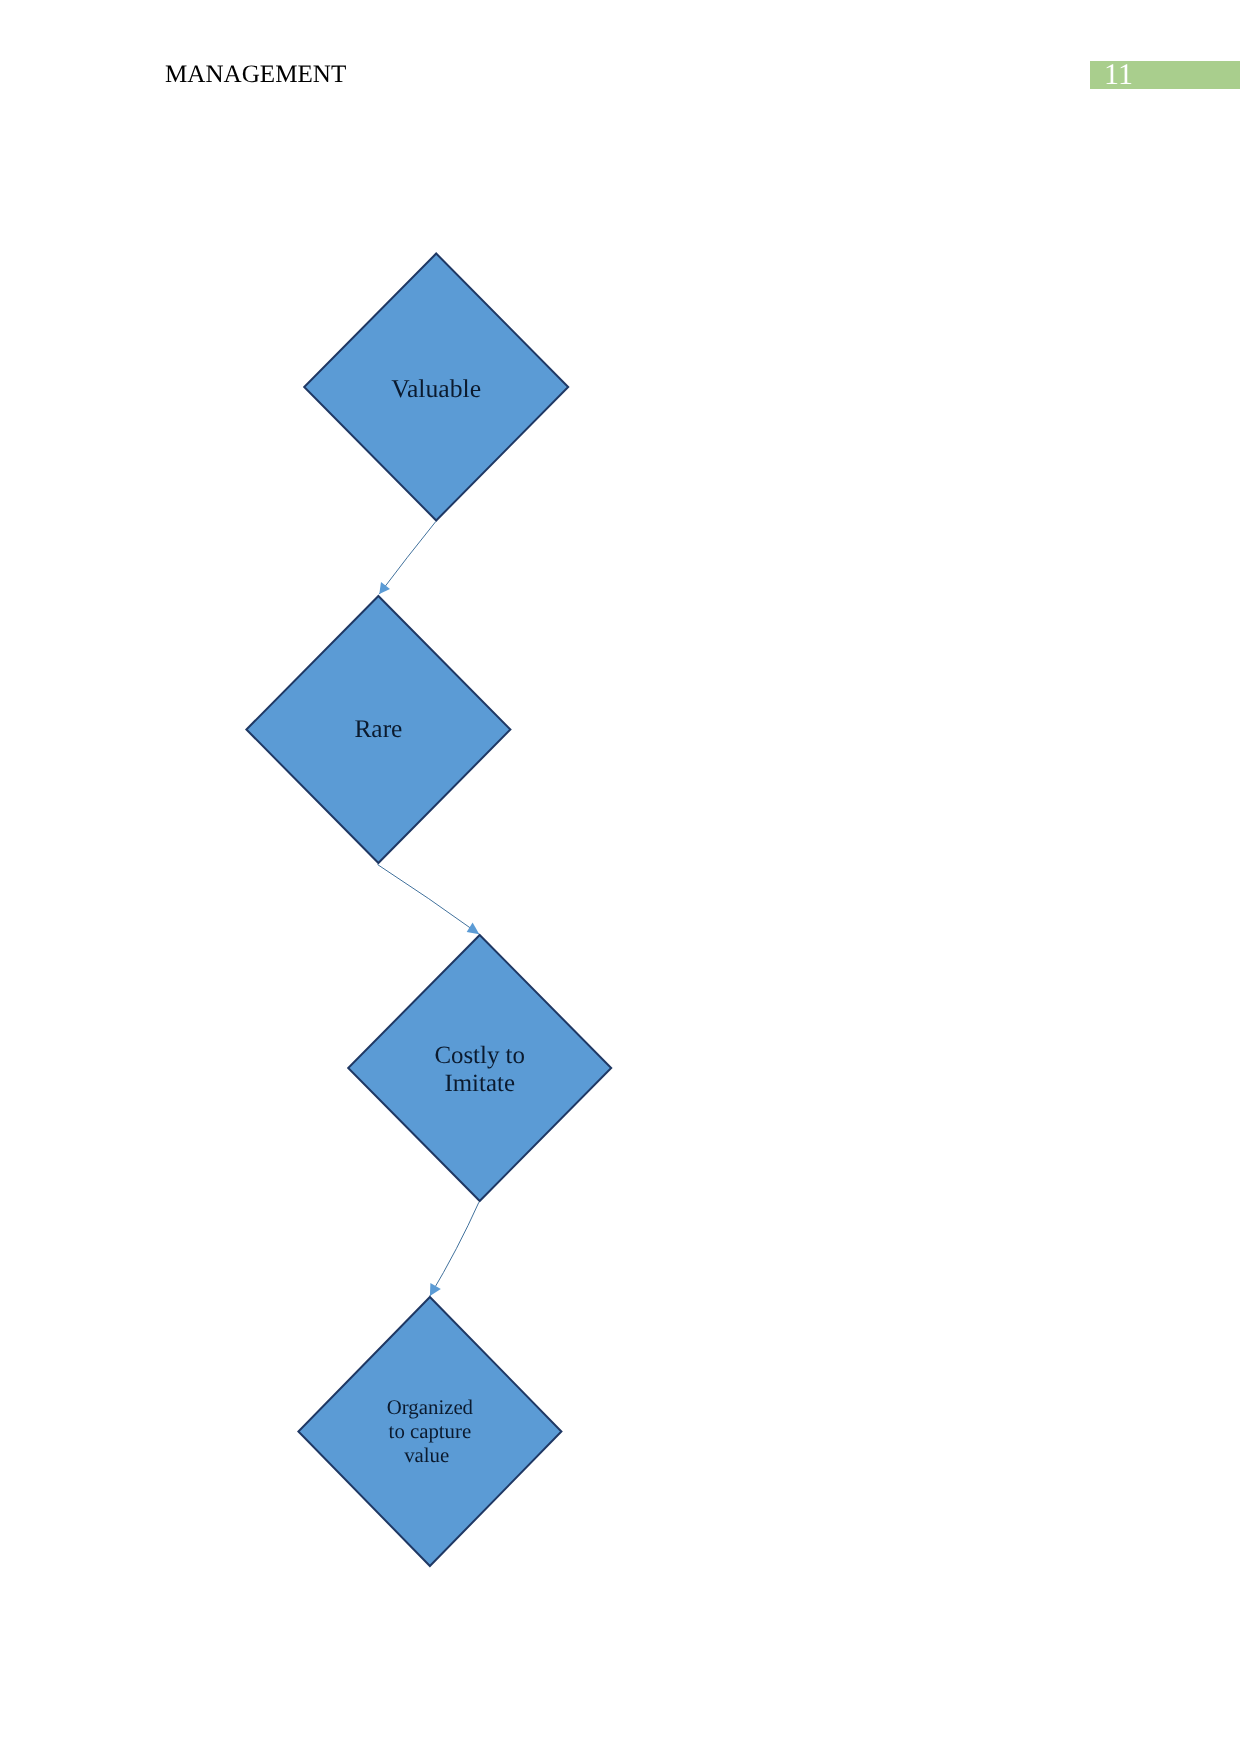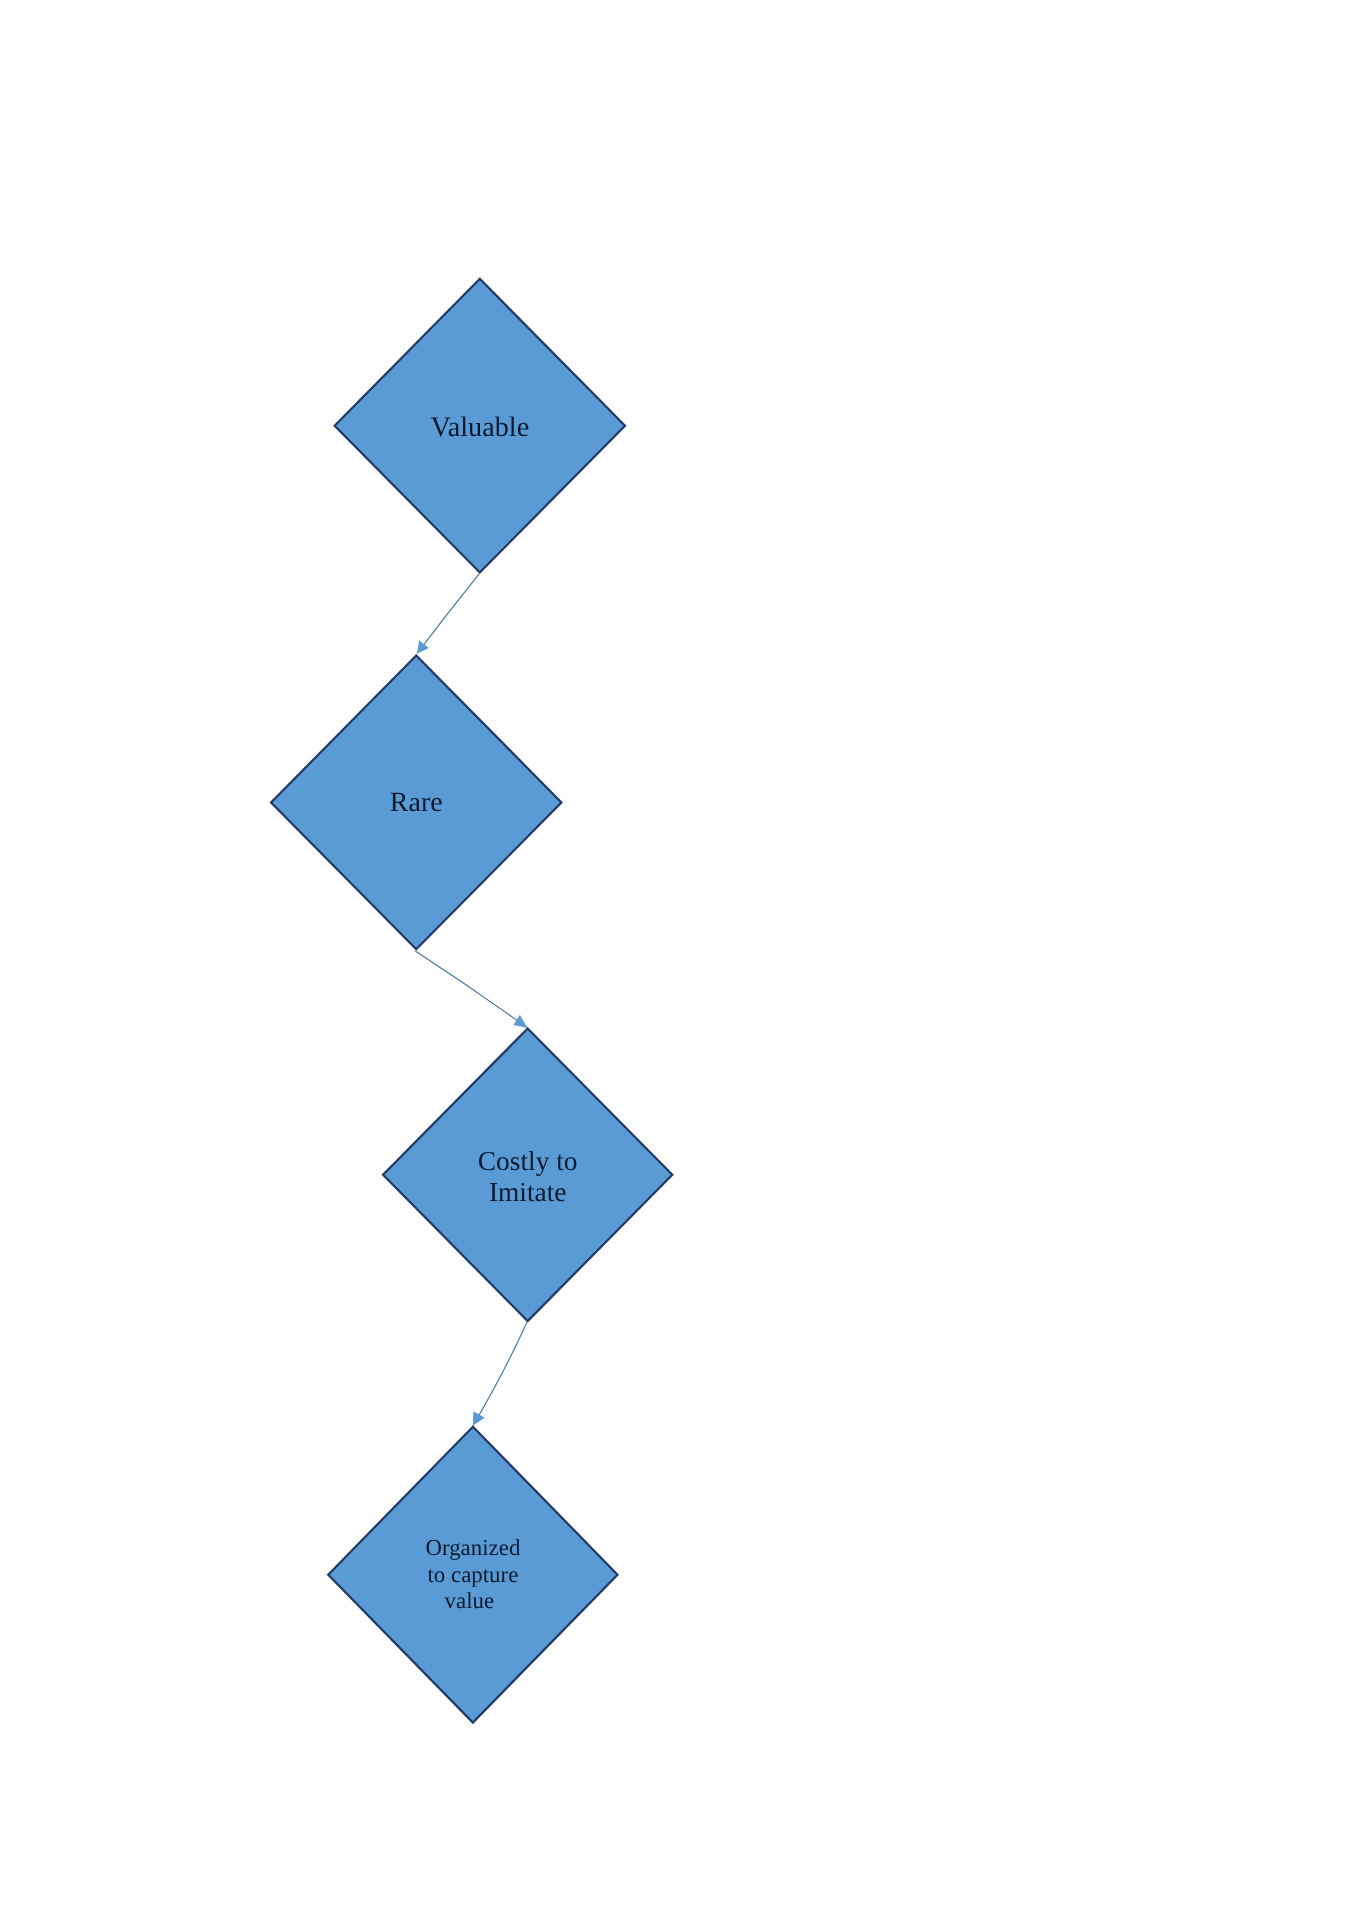--- a/index.html
+++ b/index.html
@@ -66,20 +66,26 @@
     font-family: "Liberation Serif", serif;
     fill: #0b1a2e;
     text-anchor: middle;
   }
 </style>
 </head>
 <body>
 
 <div class="page">
 
+  <div class="doc-header">
+    <div class="header-title" style="color: rgb(0, 0, 0);">MANAGEMENT</div>
+    <div class="page-number-badge" style="background-color: rgb(169, 206, 141);">
+      <div class="page-number-text" style="color: rgb(255, 255, 255);">11</div>
+    </div>
+  </div>
 
   <svg class="diagram-svg" width="1241" height="1754" viewBox="0 0 1241 1754">
 
     <g id="connectors">
       <g>
         <path d="M 435.8 521.5 Q 407.4 556.6 379.3 594" fill="none" stroke="#41719c" stroke-width="1.0"></path>
         <polygon points="379.3,594 381,582 390,589" fill="#5b9bd5"></polygon>
       </g>
       <g>
         <path d="M 377.5 864.5 Q 429.1 898 479.3 934.3" fill="none" stroke="#41719c" stroke-width="1.0"></path>

